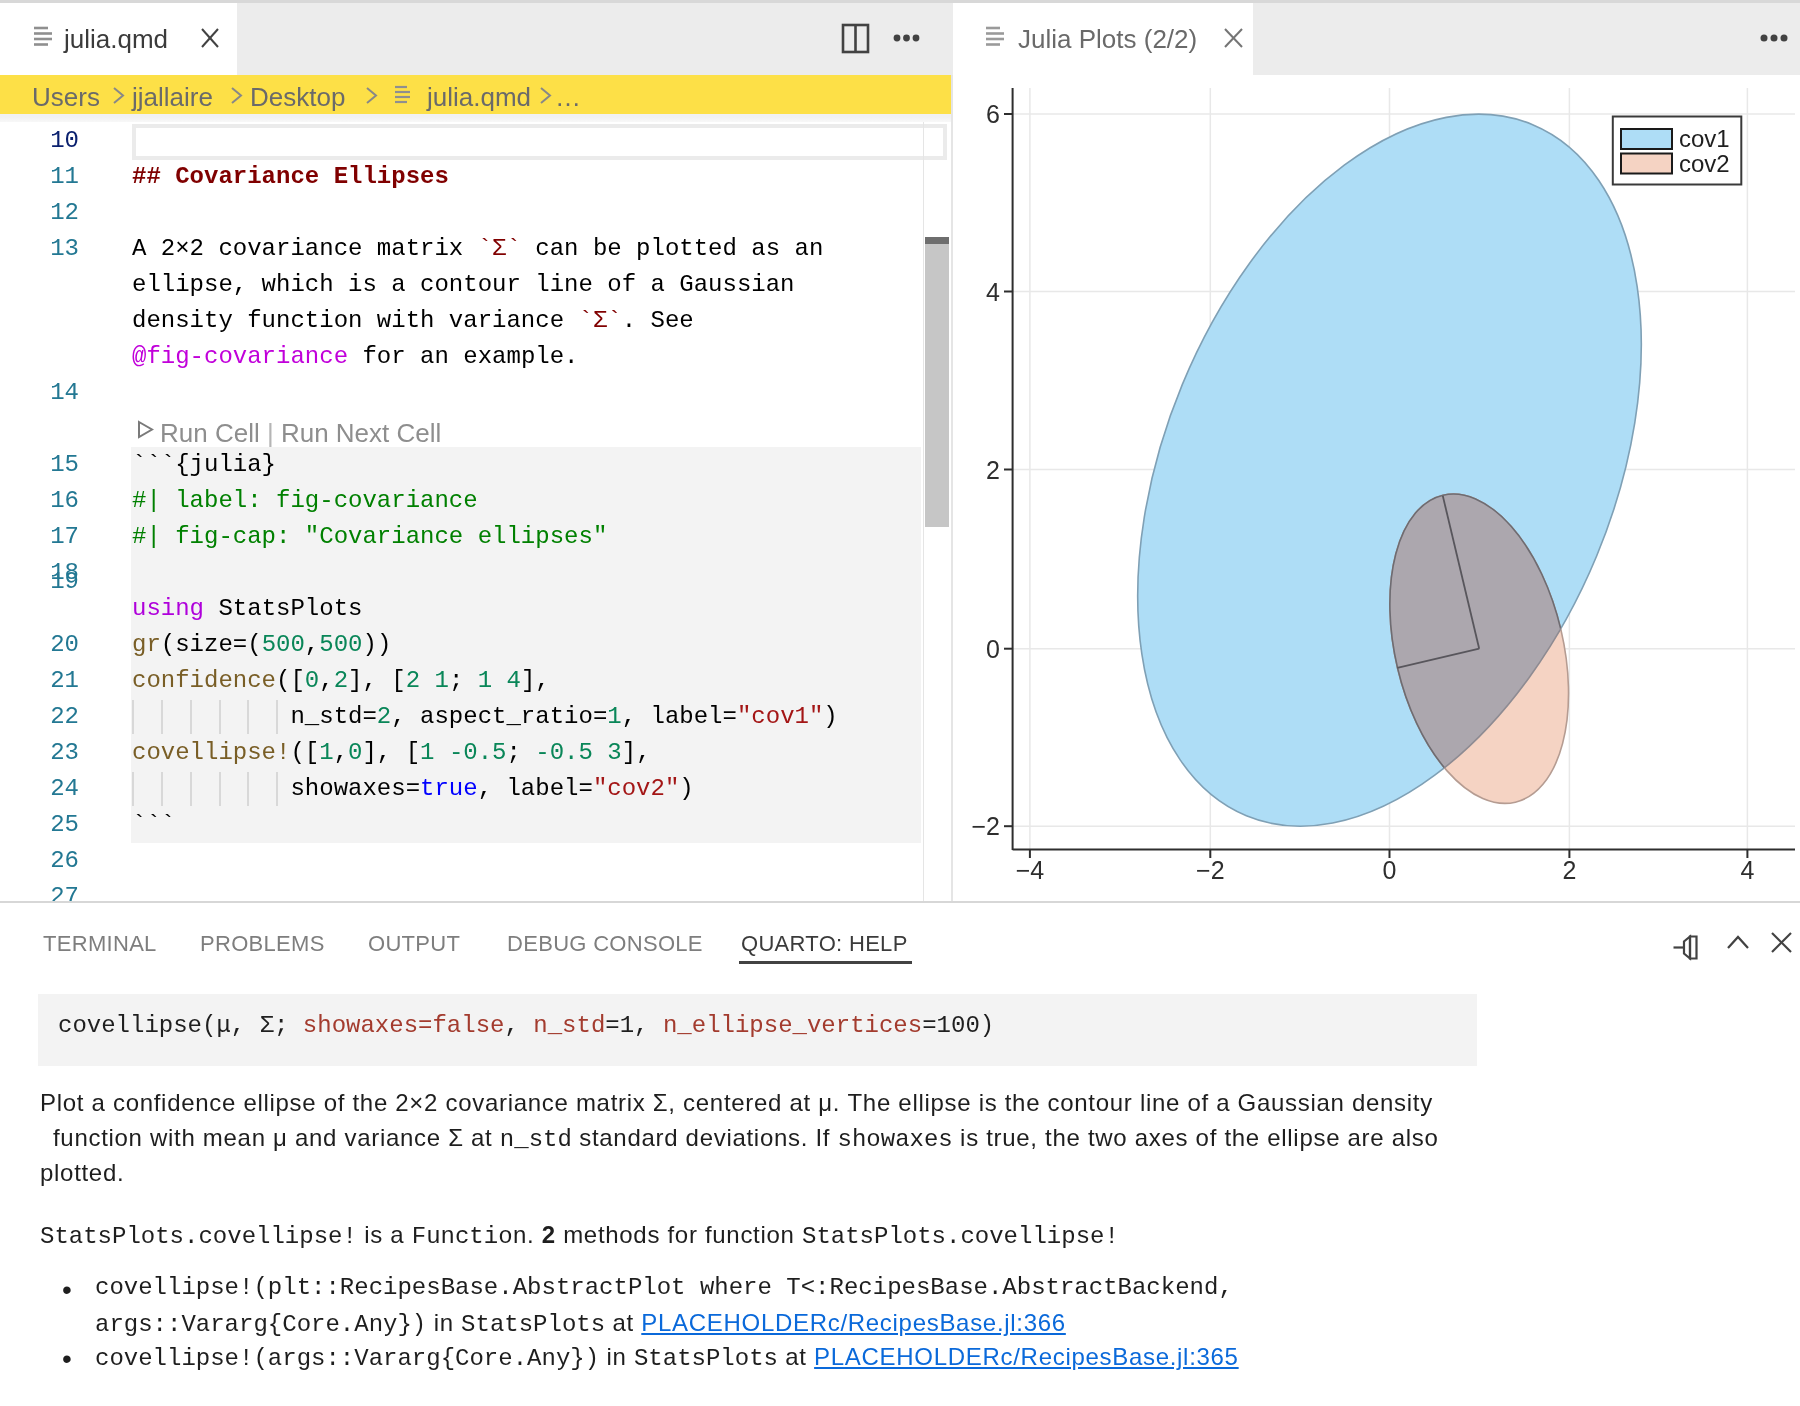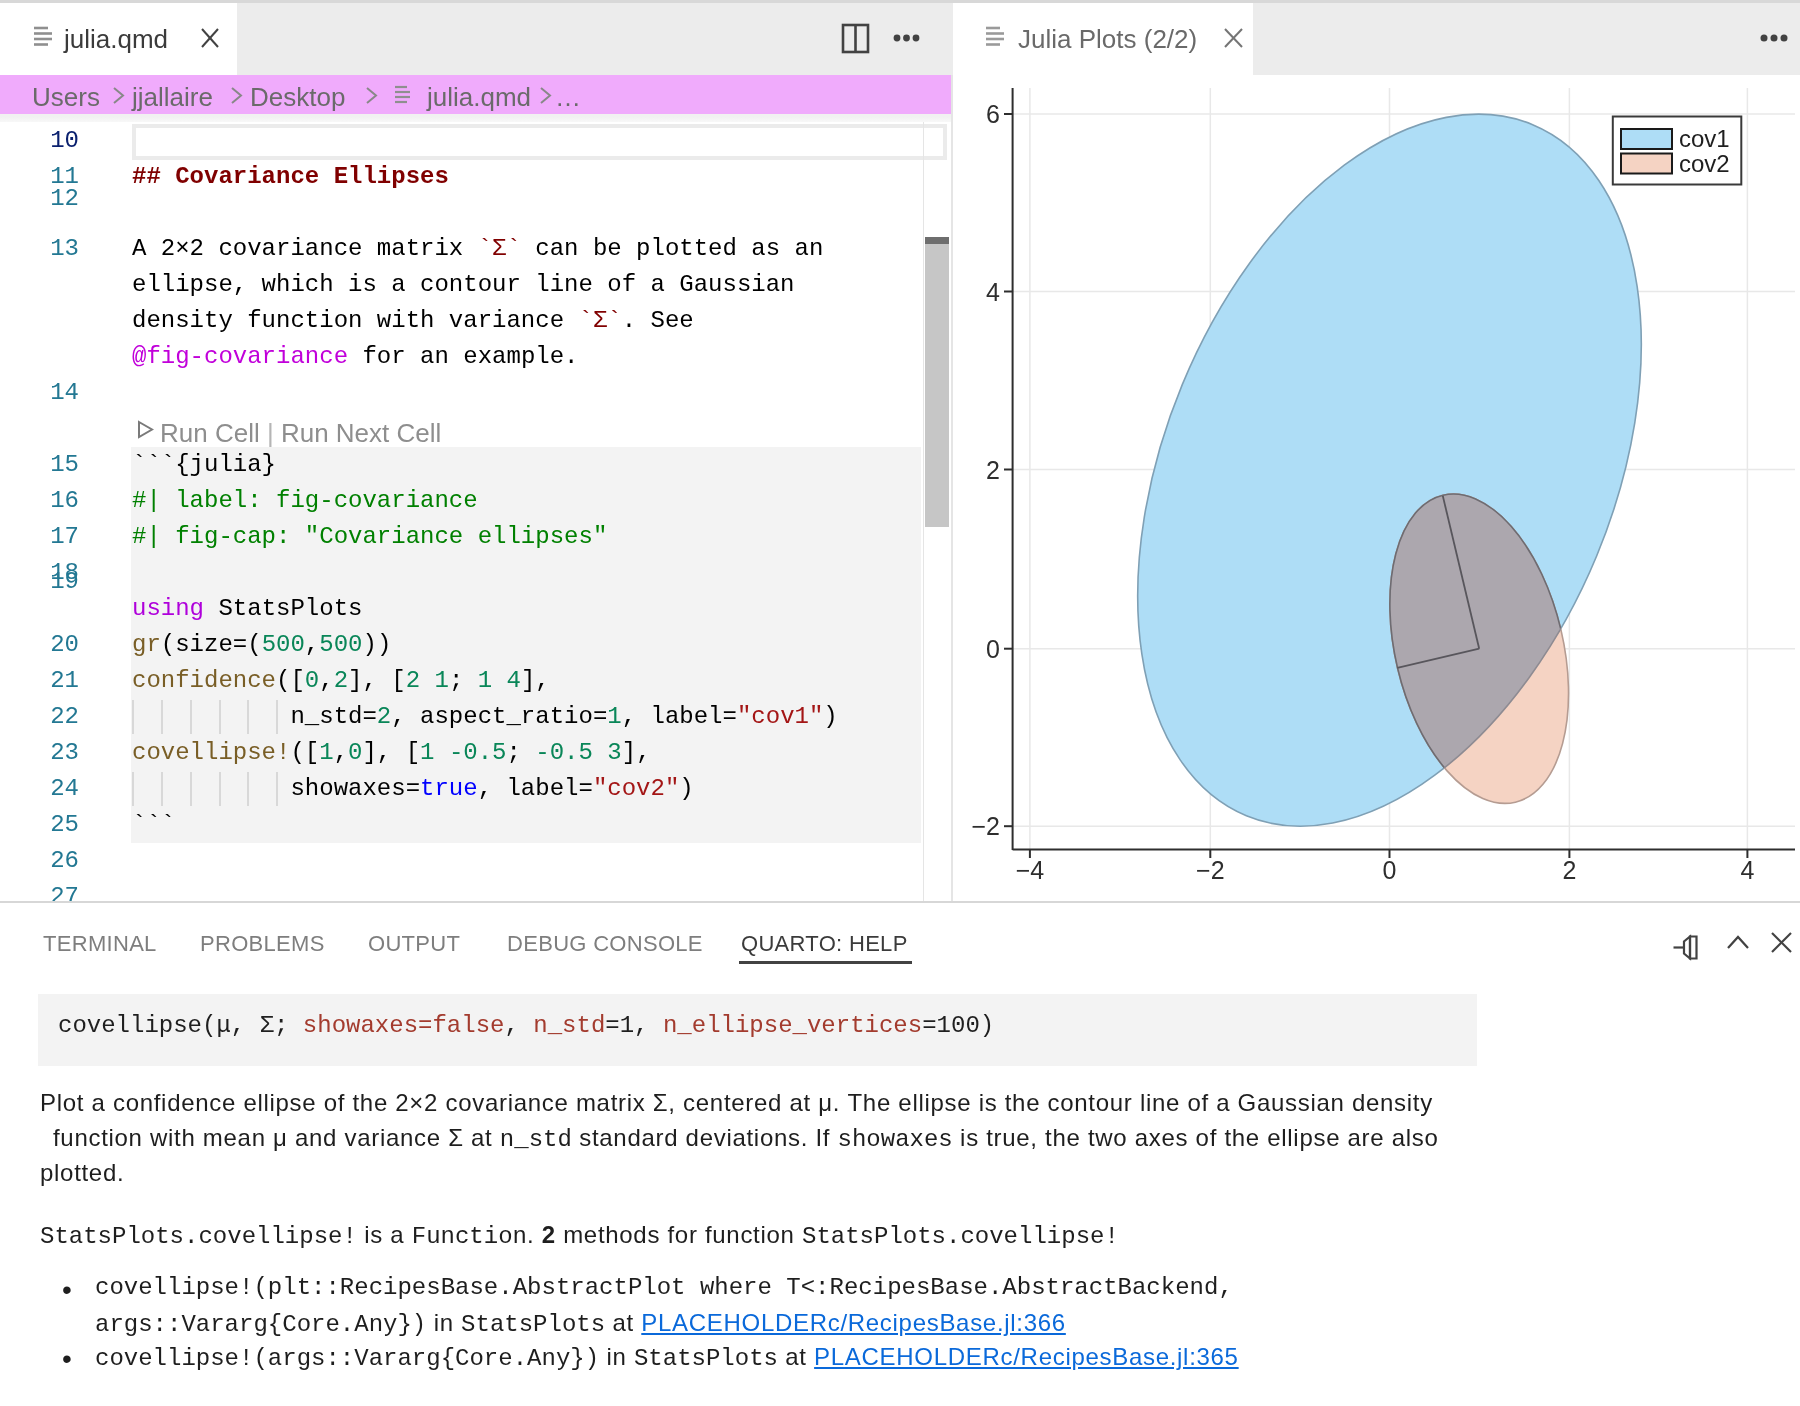--- a/index.html
+++ b/index.html
@@ -5,21 +5,21 @@
   * { margin:0; padding:0; box-sizing:border-box; }
   html,body { width:1800px; height:1406px; background:#fff; overflow:hidden;
     font-family:"Liberation Sans", sans-serif; }
   .abs { position:absolute; }
   .mono { font-family:"Liberation Mono", monospace; }
   
   #tabbar { position:absolute; left:0; top:0; width:1800px; height:75px; background:#ECECEC; border-top:3px solid #D8D8D8; }
   .tab { position:absolute; top:3px; height:72px; background:#fff; }
   .tabtxt { position:absolute; font-size:26px; color:#3B3B3B; top:24px; }
   
-  #crumb { position:absolute; left:0; top:75px; width:951px; height:39px; background:#f0abfc; color:#6A6A6A; font-size:26px; }
+  #crumb { position:absolute; left:0; top:75px; width:951px; height:39px; background:#fde047; color:#6A6A6A; font-size:26px; }
   #band { position:absolute; left:0; top:114px; width:951px; height:3px; background:#F1F1F1; }
   
   .ln { position:absolute; width:60px; text-align:right; left:19px; color:#237893;
         font-family:"Liberation Mono", monospace; font-size:24px; line-height:36px; }
   .code { position:absolute; left:132px; font-family:"Liberation Mono", monospace;
         font-size:24px; line-height:36px; white-space:pre; color:#000; }
   .num { color:#098658; } .str { color:#A31515; } .fn { color:#795E26; }
   .kw { color:#AF00DB; } .cm { color:#008000; } .mr { color:#800000; }
   .fig { color:#C100DA; } .bl { color:#0000FF; }
   .guide { position:absolute; width:2px; height:34px; background:#D8D8D8; margin-top:1px; }
@@ -101,21 +101,21 @@
 <div class="abs" style="left:0;top:117px;width:951px;height:10px;background:linear-gradient(#F1F1F1,#FFFFFF);"></div>
 
 <div id="editor" class="abs" style="left:0;top:122px;width:951px;height:779px;background:#fff;overflow:hidden;"></div>
 
 <div class="abs" style="left:132px;top:124px;width:815px;height:36px;border:4px solid #EBEBEB;"></div>
 
 <div class="abs" style="left:131px;top:447px;width:790px;height:396px;background:#F3F3F3;"></div>
 
 <div class="ln" style="top:123px;color:#0B216F;">10</div>
 <div class="ln" style="top:159px;">11</div>
-<div class="ln" style="top:181px;">12</div>
+<div class="ln" style="top:195px;">12</div>
 <div class="ln" style="top:231px;">13</div>
 <div class="ln" style="top:375px;">14</div>
 <div class="ln" style="top:447px;">15</div>
 <div class="ln" style="top:483px;">16</div>
 <div class="ln" style="top:519px;">17</div>
 <div class="ln" style="top:555px;">18</div>
 <div class="ln" style="top:564px;">19</div>
 <div class="ln" style="top:627px;">20</div>
 <div class="ln" style="top:663px;">21</div>
 <div class="ln" style="top:699px;">22</div>

